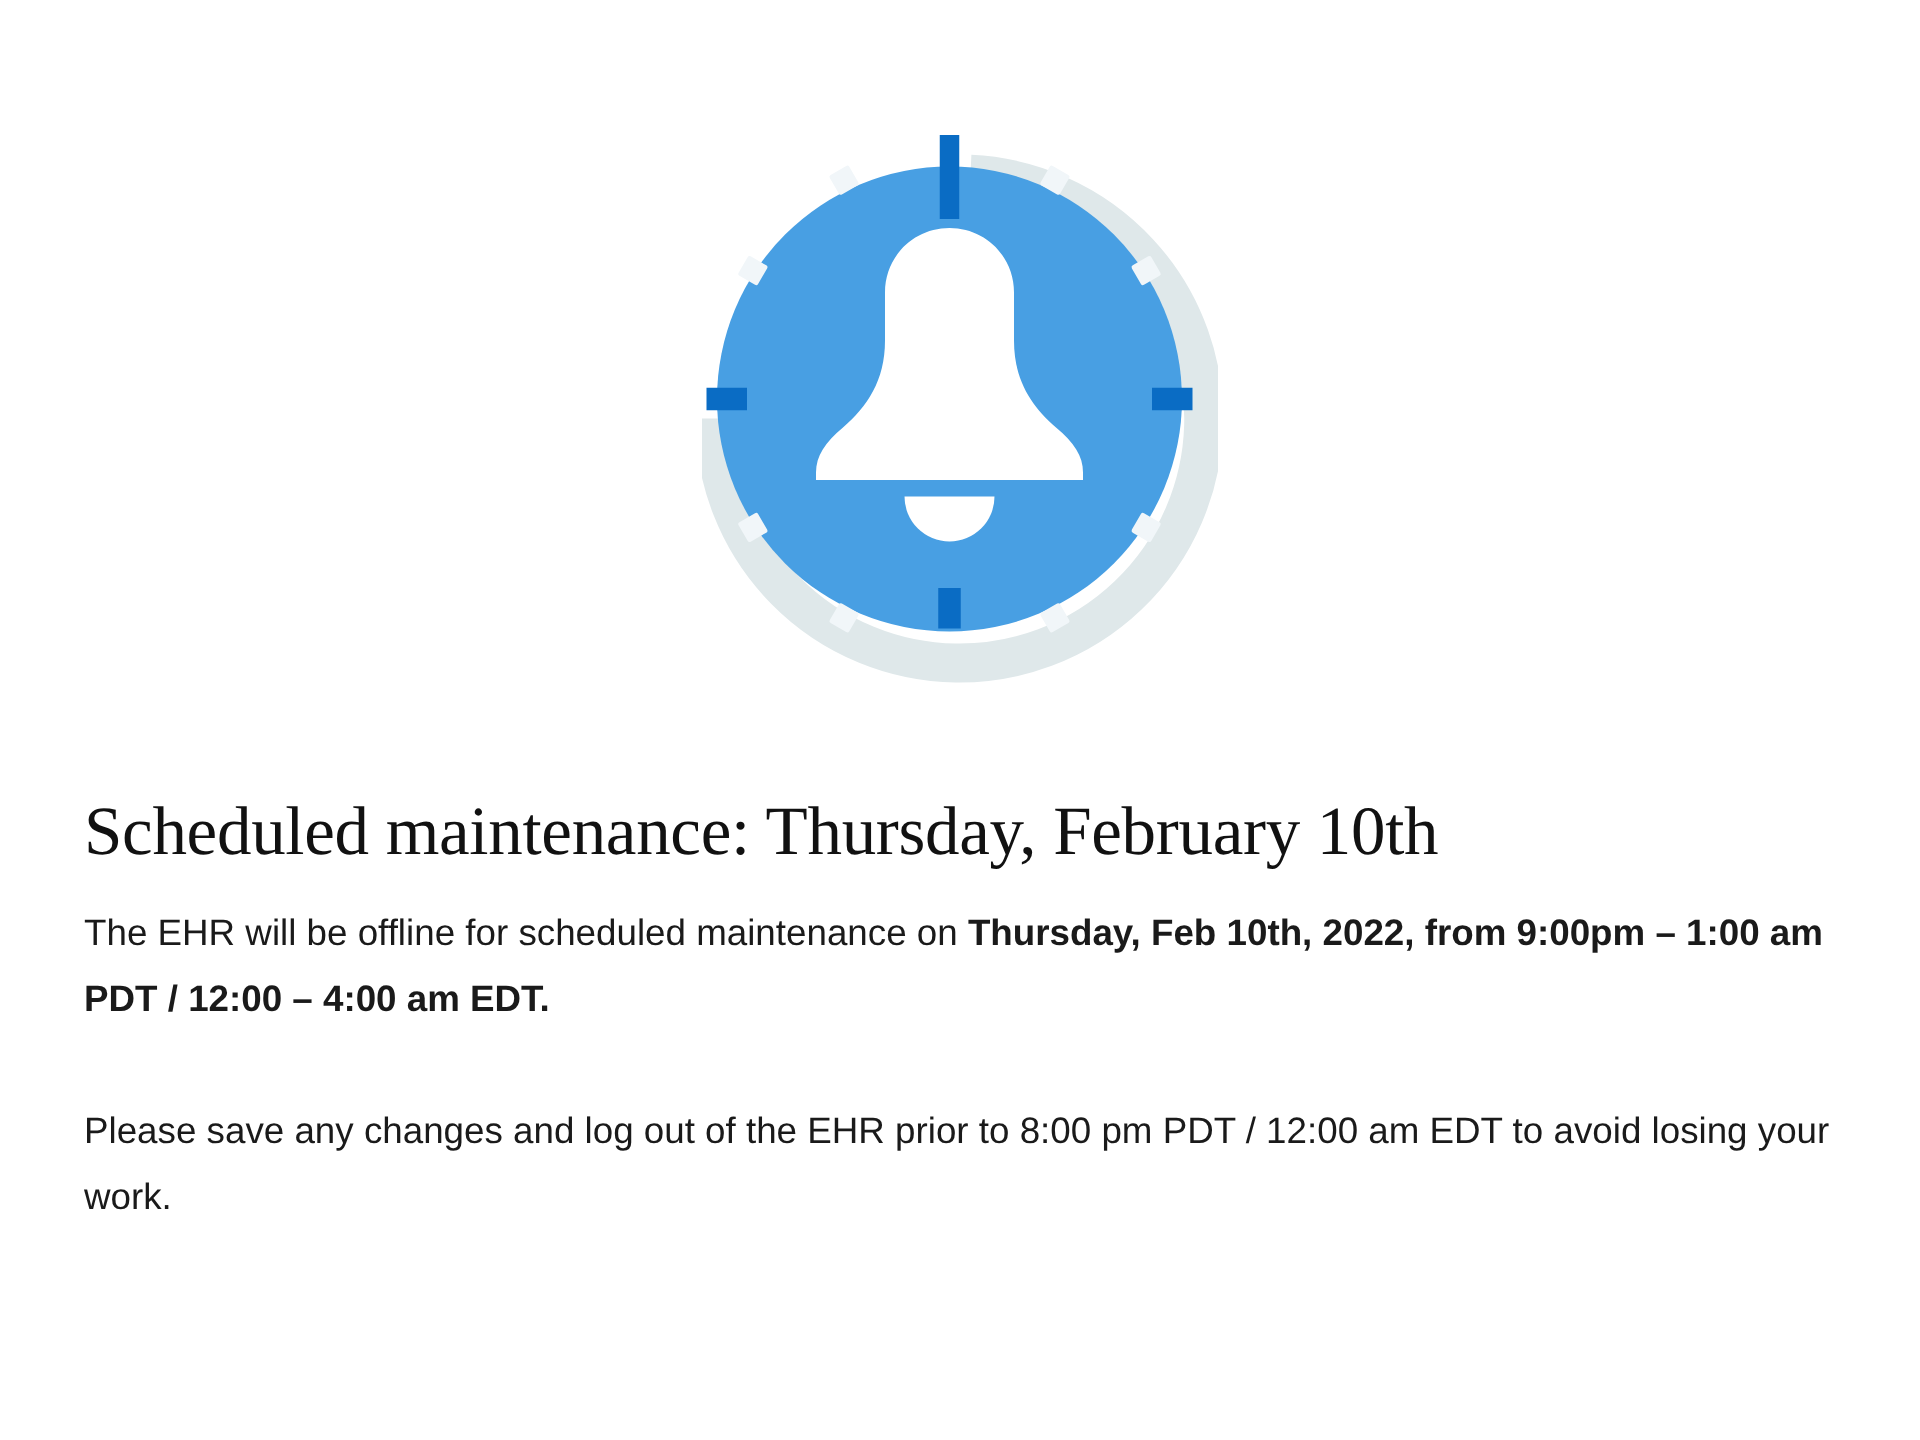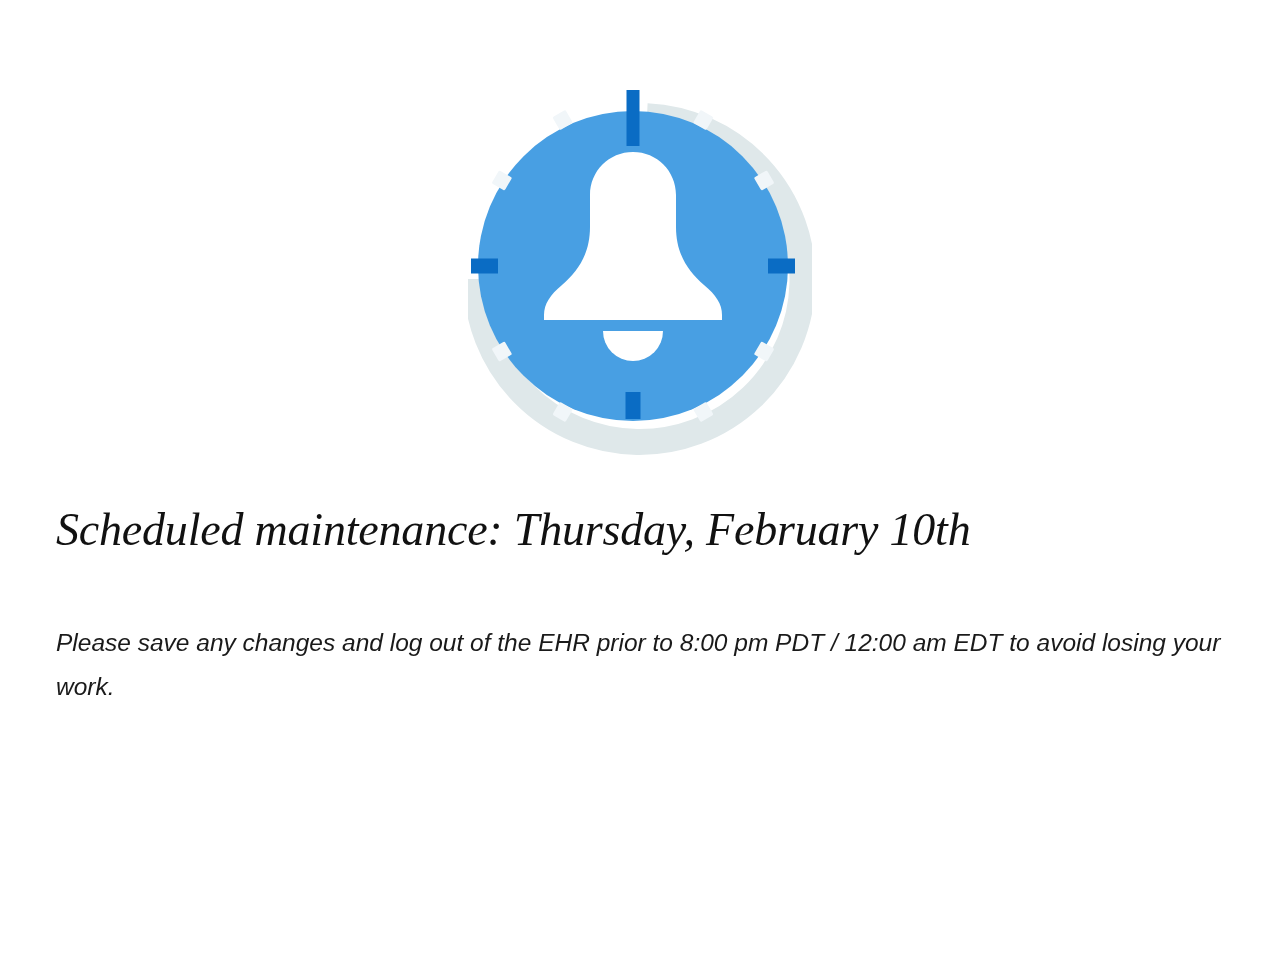--- a/index.html
+++ b/index.html
@@ -34,23 +34,22 @@
     justify-content: center;
   }
   .alarm-icon {
     display: block;
   }
 
   
   .content {
     position: absolute;
     left: 56px;
-    top: 504px;
+    top: 528px;
     width: 1172px;
-    font-style: italic;
   }
 
   .page-title {
     margin: 0;
     font-family: "Liberation Serif", "DejaVu Serif", serif;
     font-weight: 400;
     font-size: 46px;
     line-height: 1.13;
     letter-spacing: -0.2px;
     color: #111111;
@@ -120,20 +119,21 @@
 
       <path fill="#ffffff" d="M 135 243 A 30 30 0 0 0 195 243 Z"></path>
     </svg>
   </div>
 
   <div class="content">
 
     <h1 class="page-title">Scheduled maintenance: Thursday, February 10th</h1>
 
     <div class="body-copy">
+      <p class="para"><span>The EHR will be offline for scheduled maintenance on </span><span class="strong">Thursday, Feb 10th, 2022, from 9:00pm – 1:00 am PDT / 12:00 – 4:00 am EDT.</span></p>
 
       <span class="spacer"></span>
 
       <p class="para">Please save any changes and log out of the EHR prior to 8:00 pm PDT / 12:00 am EDT to avoid losing your work.</p>
     </div>
 
   </div>
 
 </div>
 

